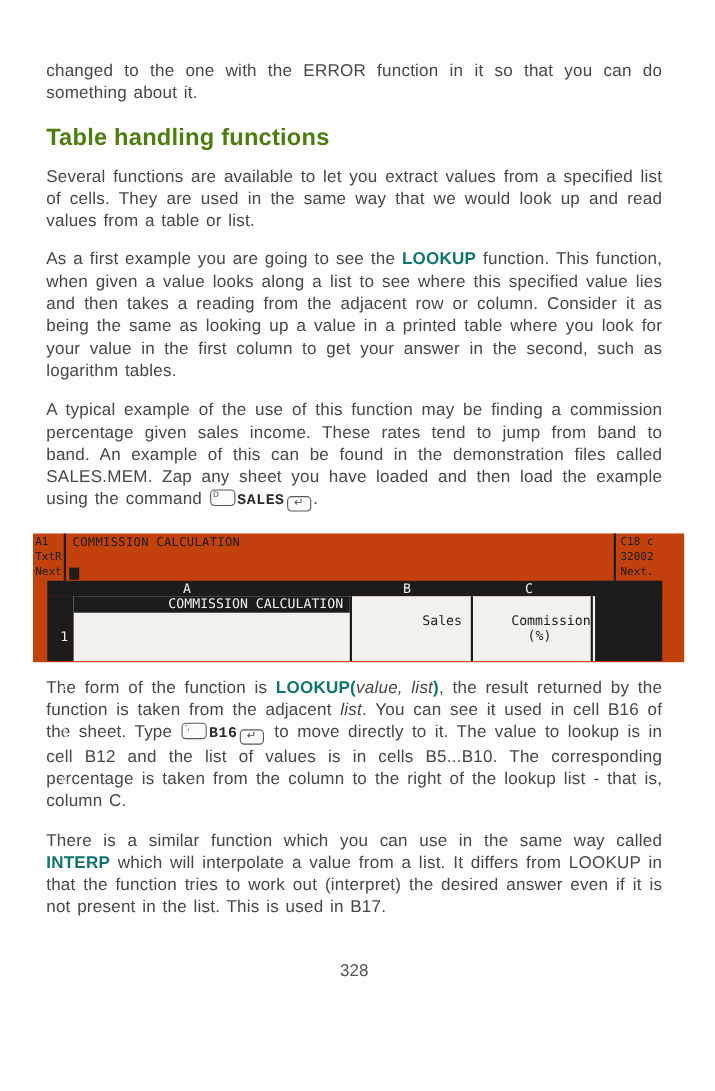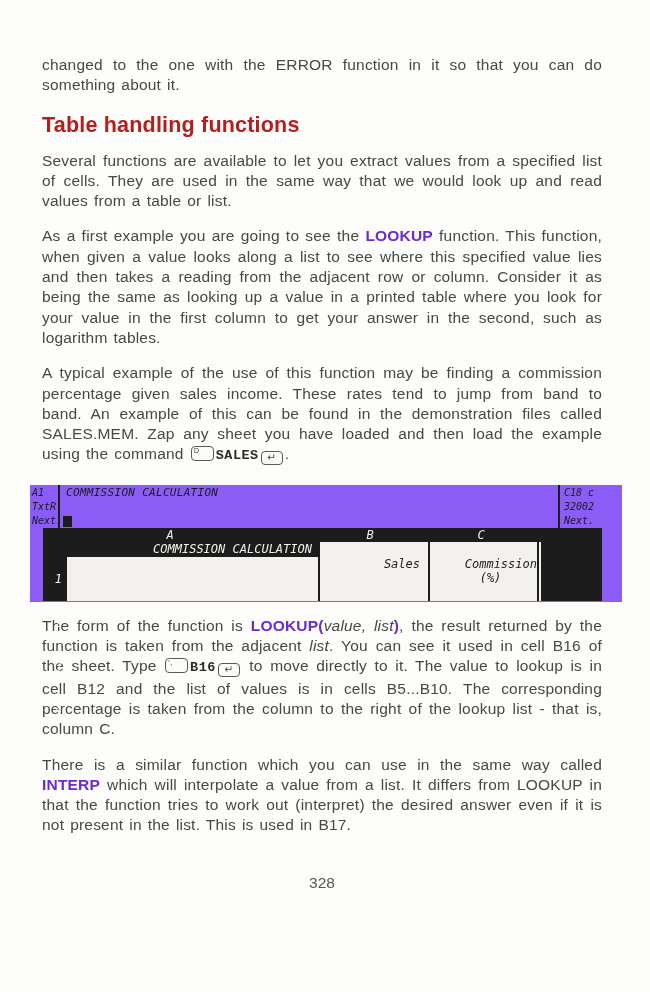--- a/index.html
+++ b/index.html
@@ -21,24 +21,24 @@
     font-size:15.5px;
     line-height:20.3px;
     text-align:justify;
     letter-spacing:0.2px;
     word-spacing:1.5px;
   }
   h2.section-heading{
     margin:17px 0 13px 0;
     font-size:21.5px;
     font-weight:bold;
-    color:#b91c1c;
+    color:#4d7c0f;
     letter-spacing:0.2px;
   }
-  .seg-b{font-weight:bold;color:#6d28d9;}
+  .seg-b{font-weight:bold;color:#0f766e;}
   .seg-i{font-style:italic;}
   .seg-mono{
     font-family:"Liberation Mono",monospace;
     font-weight:bold;font-size:13.5px;color:#2a2a2a;letter-spacing:0.5px;
   }
   .seg-key{
     display:inline-block;position:relative;
     width:21px;height:13px;
     border:1.4px solid #5a5a5a;border-radius:4px;
     background:#fbfbfa;vertical-align:-2px;margin:0 2px 0 1px;
@@ -54,24 +54,23 @@
     border:1.4px solid #5a5a5a;border-radius:4px;
     background:#fbfbfa;vertical-align:-2px;margin:0 2px;
     font-size:10.5px;line-height:11px;text-align:center;color:#4a4a4a;
     font-family:"DejaVu Sans",sans-serif;
   }
   
   .screenshot{
     position:relative;
     width:592px;height:117px;
     margin:18px 0 14px -12px;
-    background:#8b5cf6;
+    background:#c2410c;
     font-family:"DejaVu Sans Mono",monospace;
     color:#1c1c1c;
-    font-style:italic;
   }
   .ss-abs{position:absolute;}
   .ss-small{font-size:10px;line-height:14px;white-space:pre;}
   .ss-mid{font-size:11px;line-height:14px;white-space:pre;letter-spacing:0.3px;}
   .ss-black{background:#1c1c1c;}
   .ss-white-text{color:#f1f0ec;}
   .ss-grid-text{font-size:12px;line-height:14px;white-space:pre;}
   .ss-vline{width:2px;background:#1c1c1c;}
 </style>
 </head>

